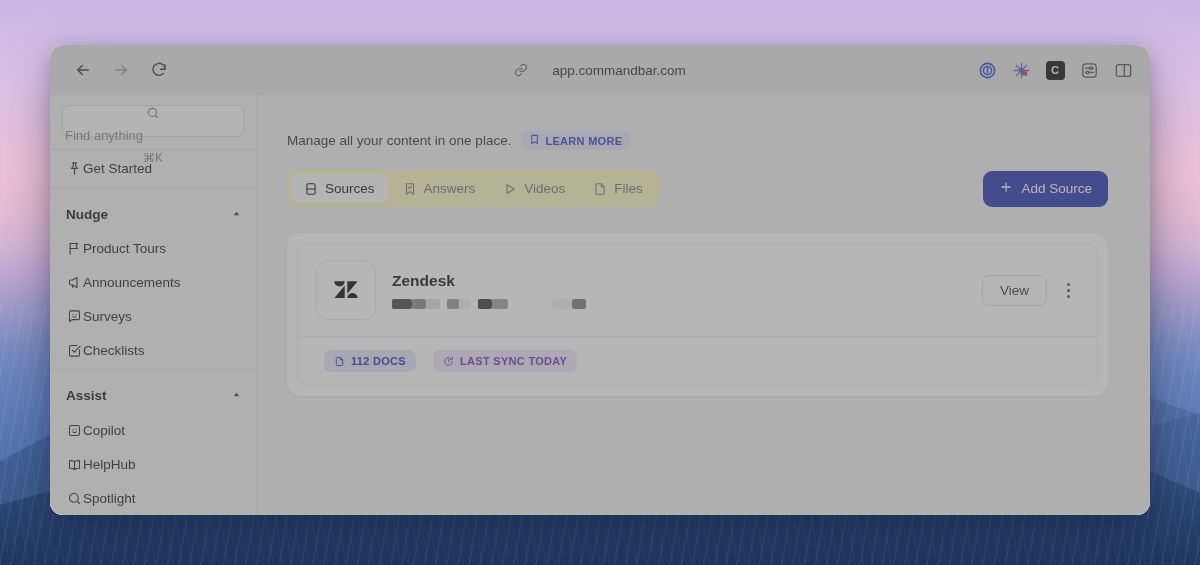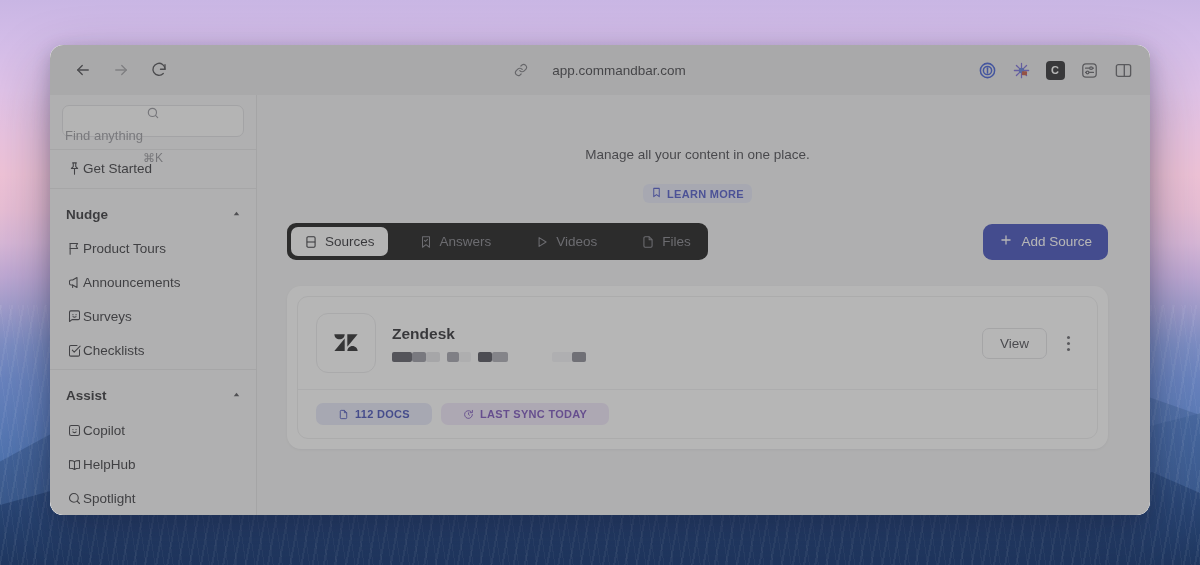--- a/index.html
+++ b/index.html
@@ -225,27 +225,26 @@
     padding: 30px 42px 0 30px;
     overflow: hidden;
   }
   #page-title {
     font-size: 26px;
     font-weight: 700;
     color: #121217;
     letter-spacing: -.3px;
   }
   #subtitle-row {
-    margin-top: 22px;
-    display: flex;
-    align-items: center;
-    gap: 22px;
+    margin-top: 6px;
+    display: flex;
+    align-items: center;
+    gap: 10px;
     font-size: 13.5px;
     color: #35353c;
-    flex-direction: column;
   }
   #learn-more {
     display: inline-flex;
     align-items: center;
     gap: 5px;
     background: #e4e6f6;
     color: #3b46c4;
     font-size: 11px;
     font-weight: 700;
     letter-spacing: .3px;
@@ -256,22 +255,22 @@
 
   #toolbar-row {
     margin-top: 20px;
     display: flex;
     align-items: center;
     justify-content: space-between;
   }
   #tabs {
     display: flex;
     align-items: center;
-    gap: 18px;
-    background: #000000;
+    gap: 2px;
+    background: #fef9c3;
     border-radius: 9px;
     padding: 4px;
   }
   .tab {
     display: flex;
     align-items: center;
     gap: 7px;
     padding: 7px 13px;
     font-size: 13.5px;
     color: #76767e;
@@ -374,22 +373,23 @@
     align-items: center;
     gap: 9px;
   }
   .badge {
     display: inline-flex;
     align-items: center;
     gap: 6px;
     font-size: 11px;
     font-weight: 700;
     letter-spacing: .3px;
-    padding: 5px 22px;
+    padding: 5px 10px;
     border-radius: 7px;
+    margin-left: 8px;
   }
   .badge.docs { background: #e3e5f8; color: #2f3bb0; }
   .badge.sync { background: #efe6fa; color: #6b3fb5; }
   .badge .ic { display: flex; }
 </style>
 </head>
 <body>
 
 <div id="desktop">
   <div class="mtn mtn-back"></div>

